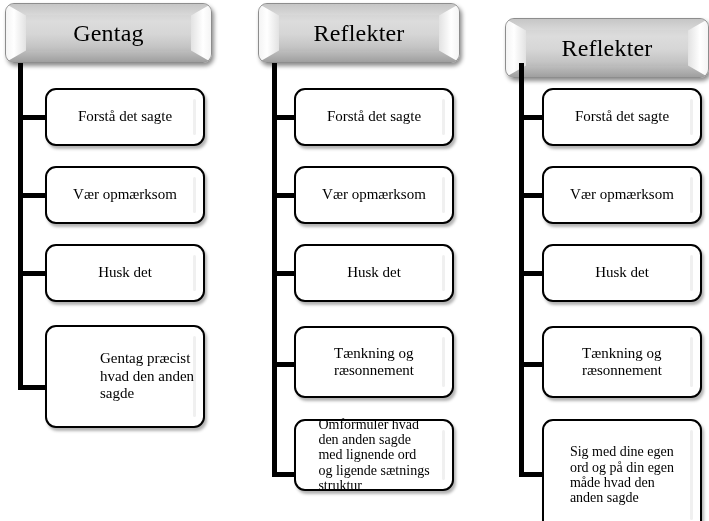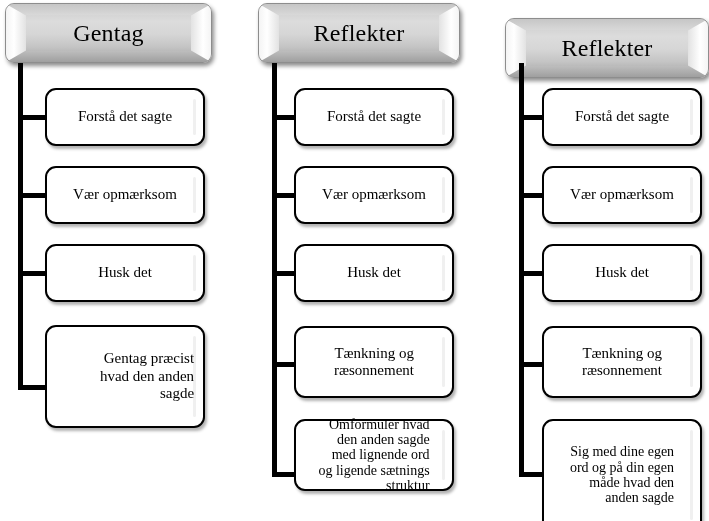--- a/index.html
+++ b/index.html
@@ -83,21 +83,21 @@
   .node {
     position: absolute;
     box-sizing: border-box;
     background: #ffffff;
     border: 2.5px solid #000000;
     border-radius: 11px;
     box-shadow: 2px 3px 3px rgba(0,0,0,0.30);
     display: flex;
     align-items: center;
     justify-content: center;
-    text-align: right;
+    text-align: left;
     z-index: 4;
   }
   .node-inner-highlight {
     position: absolute;
     right: 7px;
     top: 9px;
     bottom: 9px;
     width: 3px;
     background: #f0f0f0;
     border-radius: 2px;

